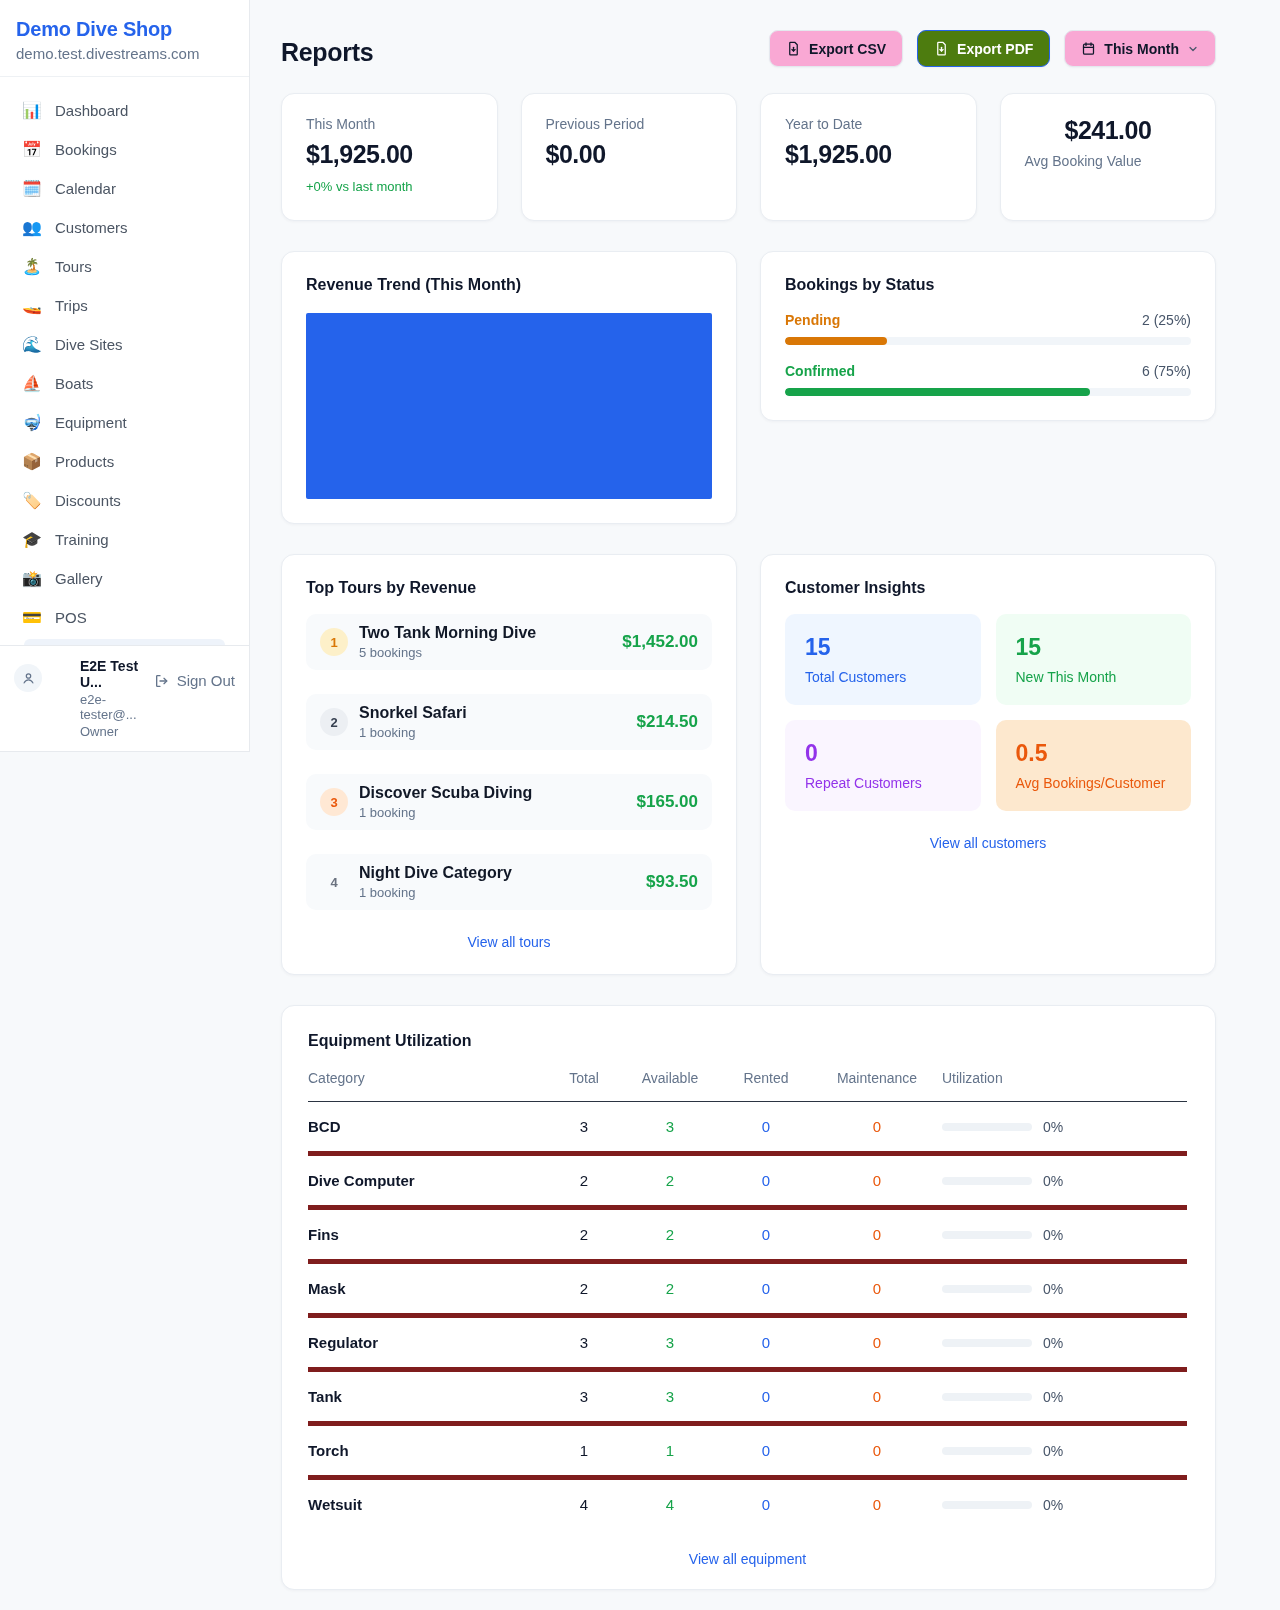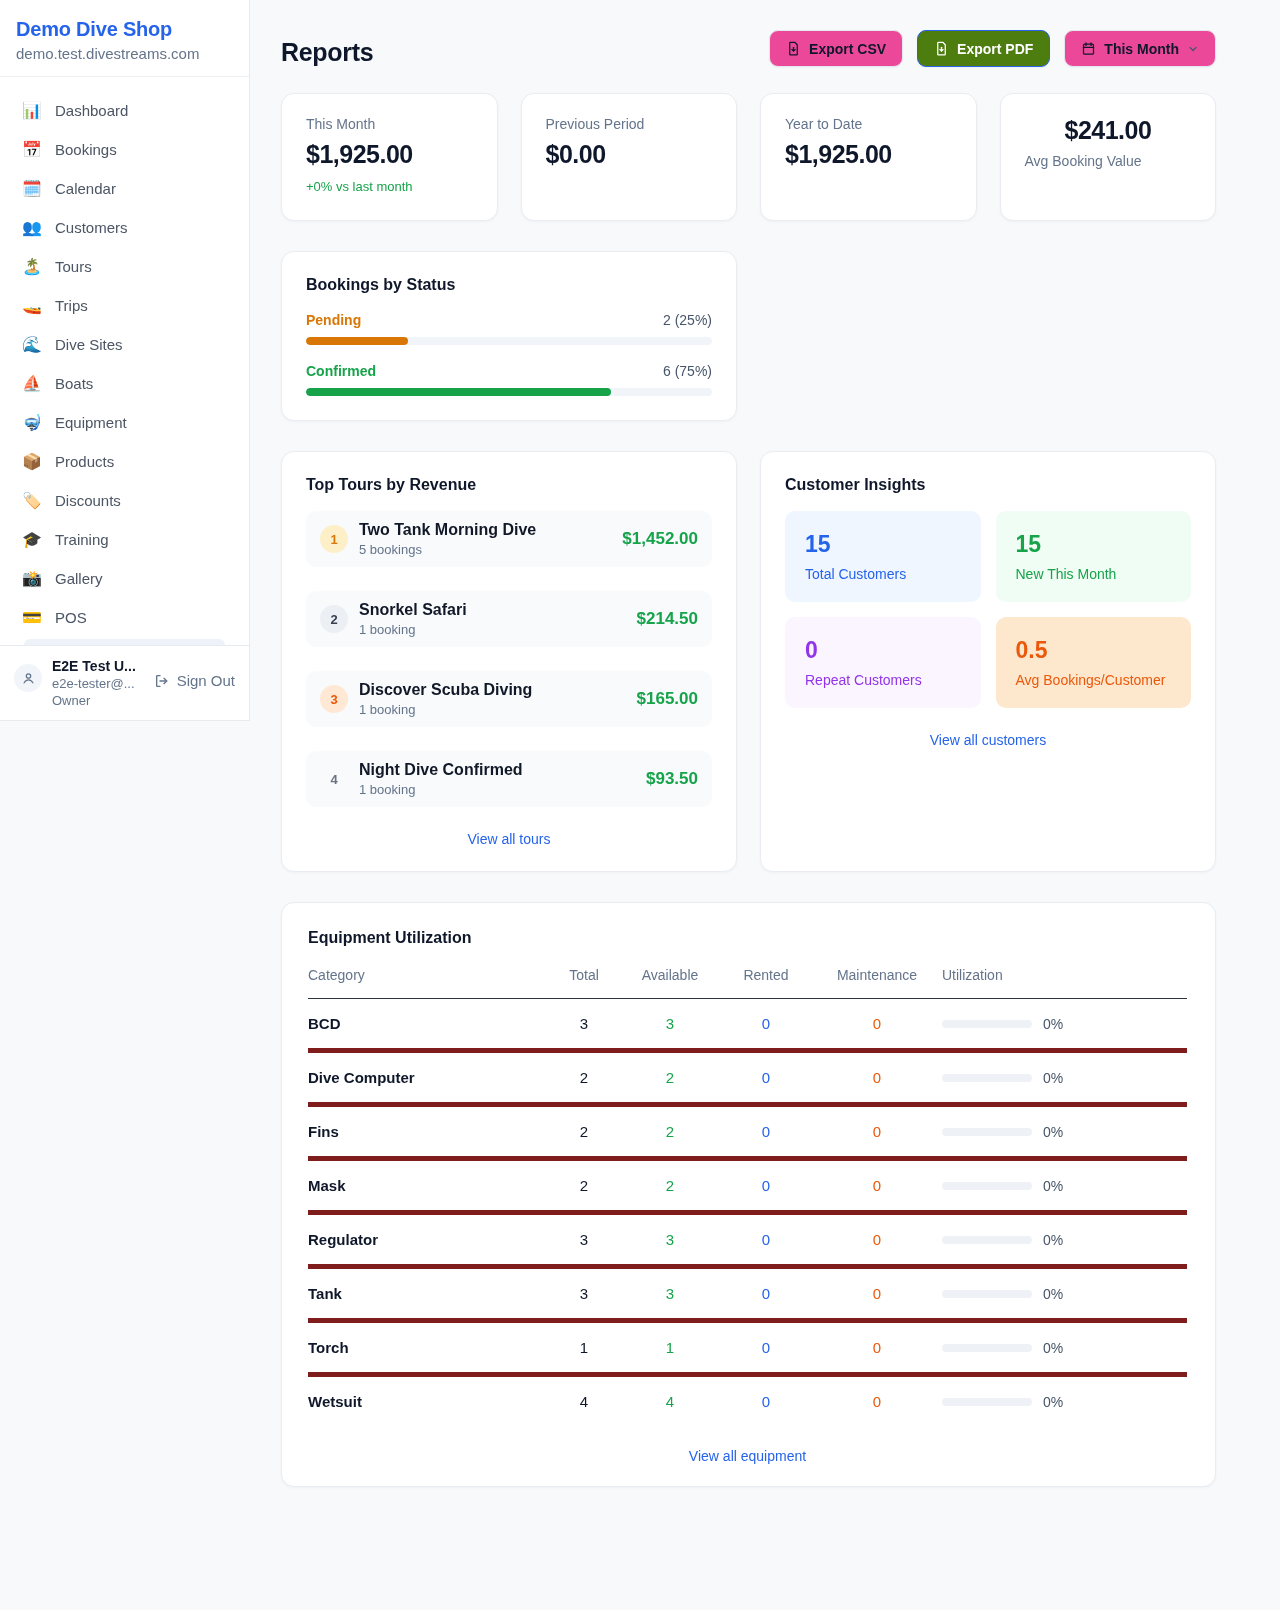--- a/index.html
+++ b/index.html
@@ -11,31 +11,31 @@
   .side-head { padding:18px 16px 14px 16px; border-bottom:1px solid #eef1f4; }
   .shop-name { color:#2563eb; font-size:20px; font-weight:800; letter-spacing:-0.2px; }
   .shop-domain { color:#64748b; font-size:15px; margin-top:4px; }
   .nav { padding:14px 12px 0 12px; }
   .nav-item { display:flex; align-items:center; gap:13px; padding:10px 10px; border-radius:8px; cursor:pointer; }
   .nav-item .ic { width:20px; font-size:16px; text-align:center; flex:0 0 20px; }
   .nav-item .lb { font-size:15px; color:#4b5563; }
   .nav-active-partial { height:6px; margin:2px 12px 0 12px; background:#eef3fa; border-radius:8px 8px 0 0; }
   .user-box { border-top:1px solid #e7eaee; padding:12px 14px; display:flex; align-items:flex-start; gap:10px; }
   .avatar { width:28px; height:28px; border-radius:50%; background:#f1f5f9; display:flex; align-items:center; justify-content:center; color:#64748b; margin-top:6px; }
-  .user-meta { flex:1; min-width:0; }
+  .user-meta { flex:1; min-width:0;margin-left:28px; }
   .user-name { font-size:14px; font-weight:700; color:#0f172a; }
   .user-email, .user-role { font-size:13px; color:#64748b; margin-top:2px; }
   .signout { display:flex; align-items:center; gap:7px; color:#64748b; font-size:15px; margin-top:14px; cursor:pointer; white-space:nowrap; }
 
   
   .main { flex:1; padding:30px 64px 40px 31px; }
   .page-head { display:flex; align-items:flex-end; }
   .page-title { font-size:25px; font-weight:800; letter-spacing:-0.3px; }
   .head-actions { margin-left:auto; display:flex; gap:14px; }
-  .btn { display:flex; align-items:center; gap:8px; height:37px; padding:0 16px; border-radius:9px; font-size:14px; font-weight:600; cursor:pointer; border:1px solid #e4e8ee; background:#ec4899; color:#0f172a; box-shadow:0 1px 2px rgba(16,24,40,.04); }
+  .btn { display:flex; align-items:center; gap:8px; height:37px; padding:0 16px; border-radius:9px; font-size:14px; font-weight:600; cursor:pointer; border:1px solid #e4e8ee; background:#f9a8d4; color:#0f172a; box-shadow:0 1px 2px rgba(16,24,40,.04); }
   .btn.primary { background:#4d7c0f; border-color:#2563eb; color:#fff; }
   .btn svg { flex:0 0 auto; }
 
   .card { background:#fff; border:1px solid #e9edf2; border-radius:13px; box-shadow:0 1px 3px rgba(16,24,40,.04); }
 
   
   .stats { display:grid; grid-template-columns:repeat(4,1fr); gap:23px; margin-top:26px; }
   .stat { padding:22px 24px 26px 24px; }
   .stat-label { font-size:14px; color:#64748b; }
   .stat-value { font-size:25px; font-weight:800; letter-spacing:-0.5px; margin-top:8px; }
@@ -241,20 +241,24 @@
       <div class="stat-value">$1,925.00</div>
     </div>
     <div class="card stat value-first">
       <div class="stat-value">$241.00</div>
       <div class="stat-label">Avg Booking Value</div>
     </div>
   </section>
 
   <section class="row2">
     <div class="card pad">
+      <div class="card-title">Revenue Trend (This Month)</div>
+      <div class="rev-chart"></div>
+    </div>
+    <div class="card pad">
       <div class="card-title">Bookings by Status</div>
       <div class="status-row">
         <div class="status-top">
           <span class="status-name pending">Pending</span>
           <span class="status-count">2 (25%)</span>
         </div>
         <div class="bar-track">
             <div class="bar-fill pending" style="width: 25%;"></div>
           </div>
       </div>
@@ -294,21 +298,21 @@
           <div class="rank r3">3</div>
           <div class="tour-info">
             <div class="tour-name">Discover Scuba Diving</div>
             <div class="tour-sub">1 booking</div>
           </div>
           <div class="tour-price">$165.00</div>
         </div>
         <div class="tour-row">
           <div class="rank r4">4</div>
           <div class="tour-info">
-            <div class="tour-name">Night Dive Confirmed</div>
+            <div class="tour-name">Night Dive Category</div>
             <div class="tour-sub">1 booking</div>
           </div>
           <div class="tour-price">$93.50</div>
         </div>
       </div>
       <a class="view-all">View all tours</a>
     </div>
 
     <div class="card pad">
       <div class="card-title">Customer Insights</div>

